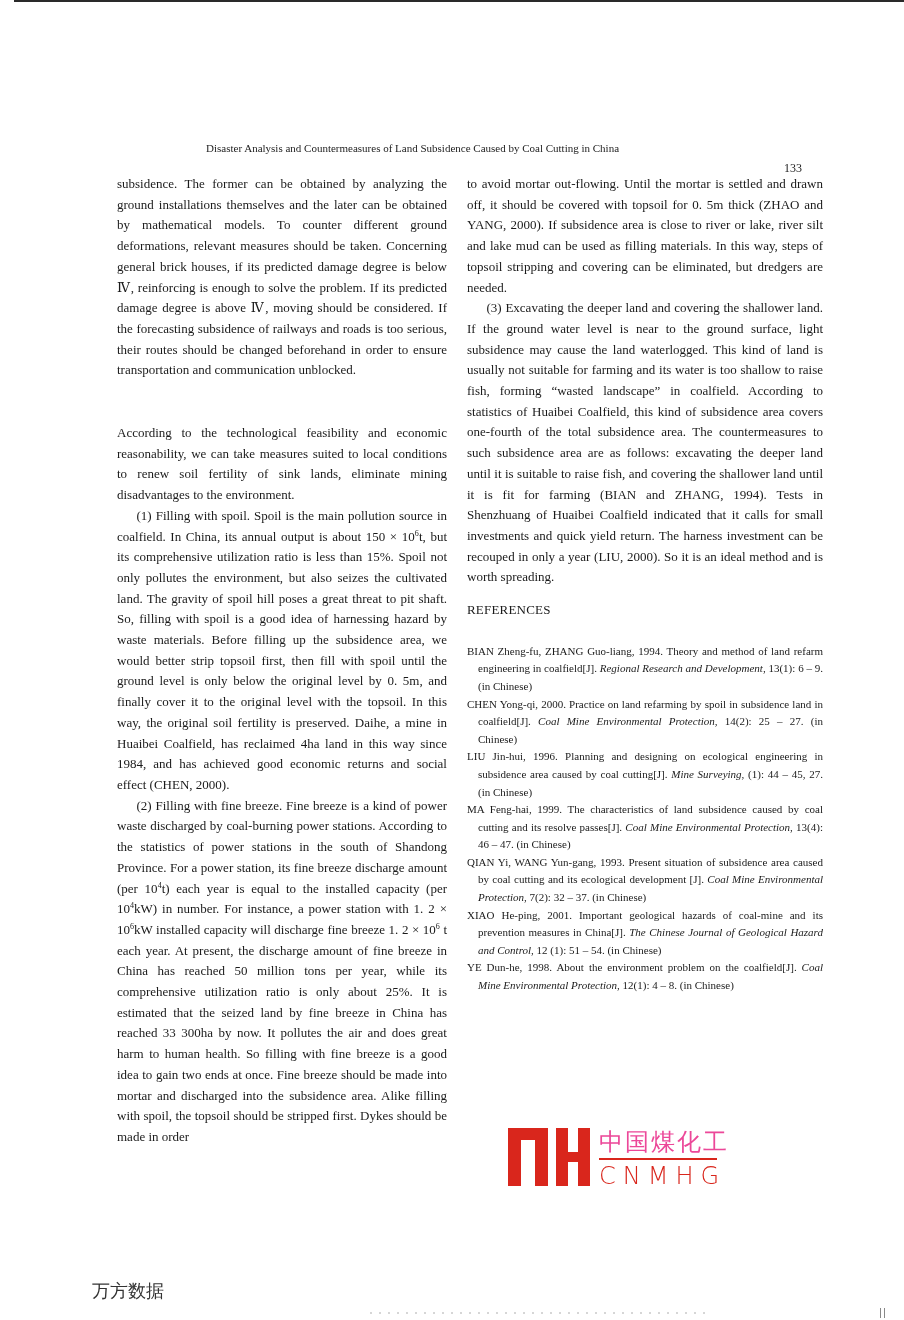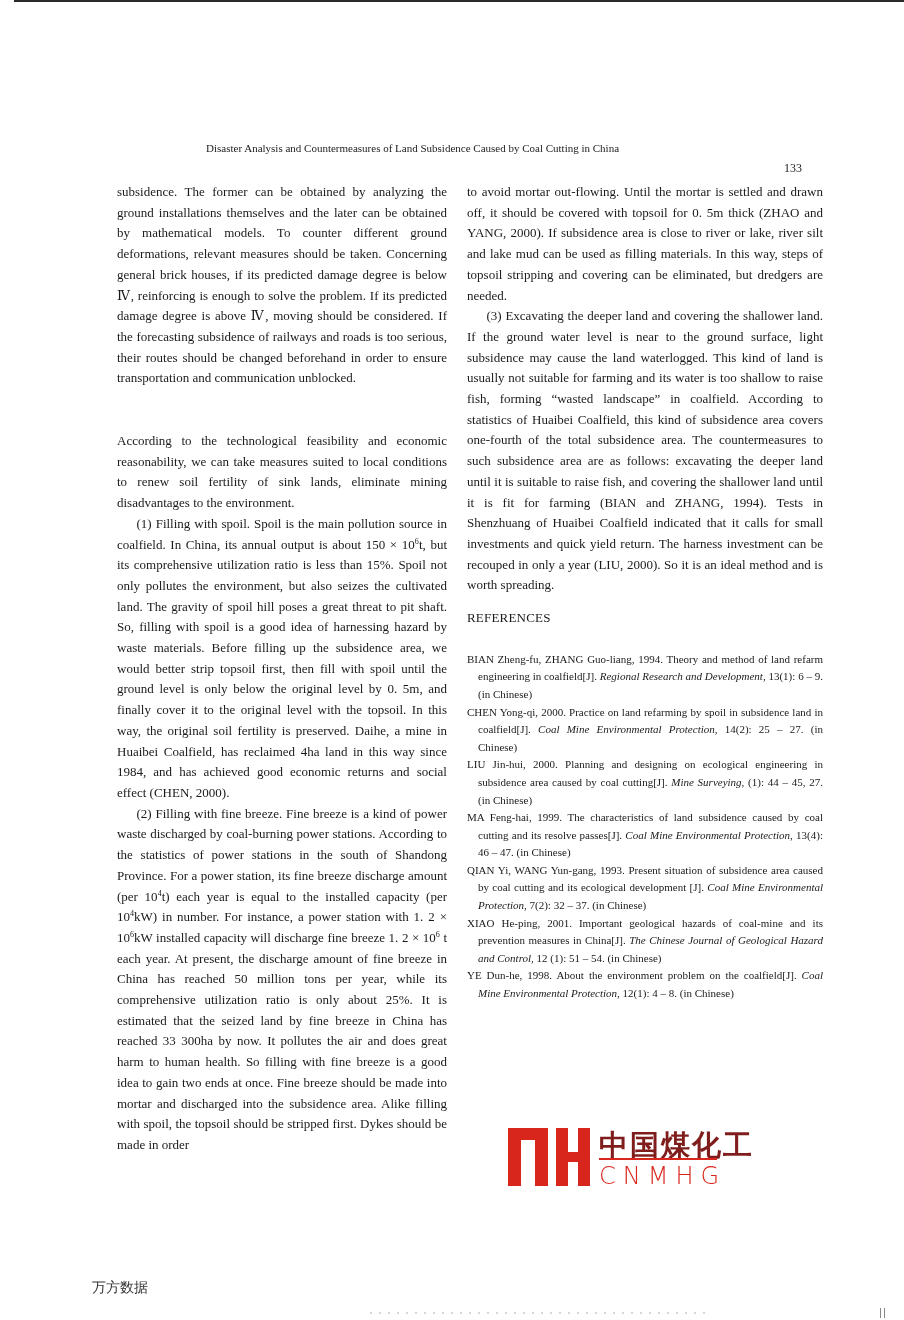--- a/index.html
+++ b/index.html
@@ -1,38 +1,38 @@
 <!DOCTYPE html>
 <html><head>
 <meta charset="utf-8">
 <style>
   html, body { margin:0; padding:0; background:#ffffff; }
   body { width:904px; height:1320px; position:relative; overflow:hidden;
          font-family:"Liberation Serif","DejaVu Serif",serif; color:#1a1a1a; }
   .top-rule { position:absolute; left:14px; top:0; width:890px; height:2px; background:#2a2a2a; }
   .running-head { position:absolute; top:142px; left:206px; font-size:11px; letter-spacing:0; color:#222;text-align:right; }
   .page-number { position:absolute; top:141px; left:784px; font-size:12px; color:#222;margin-top:20px; }
-  .col { position:absolute; top:182px; font-size:13px; line-height:20.7px; text-align:justify; }
+  .col { position:absolute; top:174px; font-size:13px; line-height:20.7px; text-align:justify; }
   .col-left { left:117px; width:330px; }
   .col-right { left:467px; width:356px; }
   .col p { margin:0; }
   .indent { text-indent:1.5em; }
   .section-heading { margin:0 !important; }
   .gap-md { height:21px; }
   .refs-heading { margin:12px 0 22px 0 !important; font-size:13px; letter-spacing:0.2px; }
   .ref { font-size:11px; line-height:17.6px; padding-left:1em; text-indent:-1em; margin:0 0 0 0; }
   .ref i { font-style:italic; }
   sup { font-size:0.62em; vertical-align:super; line-height:0; }
   .watermark { position:absolute; left:508px; top:1128px; width:320px; height:60px; }
   .wm-logo { position:absolute; left:0; top:0; width:80px; height:58px; }
   .wm-bar { position:absolute; background:#d9261c; }
-  .wm-cn { position:absolute; left:91px; top:-2px; font-family:"DejaVu Sans",sans-serif; font-size:29px; color:#7f1d1d; letter-spacing:2px;font-weight:bold; }
+  .wm-cn { position:absolute; left:91px; top:-2px; font-family:"DejaVu Sans",sans-serif; font-size:24px; color:#ec4899; letter-spacing:2px; }
   .wm-line { position:absolute; left:91px; top:30px; width:118px; height:2px; background:#d9261c; }
   .wm-en { position:absolute; left:91px; top:34px; font-family:"DejaVu Sans",sans-serif; font-size:24px; color:#d9261c; letter-spacing:7px; font-weight:300; }
-  .footer-brand { position:absolute; left:92px; top:1279px; font-family:"DejaVu Sans",sans-serif; font-size:14px; color:#333; }
+  .footer-brand { position:absolute; left:92px; top:1279px; font-family:"DejaVu Sans",sans-serif; font-size:18px; color:#333; }
   .scan-noise { position:absolute; left:370px; top:1312px; width:340px; height:2px;
                 background:repeating-linear-gradient(90deg,#bbb 0 2px,transparent 2px 9px); opacity:0.6; }
   .scan-mark { position:absolute; left:880px; top:1308px; width:3px; height:10px; border-left:1px solid #888; border-right:1px solid #888; }
 </style>
 </head>
 <body>
 
 <div class="top-rule"></div>
 
 <div class="running-head">Disaster Analysis and Countermeasures of Land Subsidence Caused by Coal Cutting in China</div>
@@ -47,21 +47,21 @@
   <p class="indent"><span>(2) Filling with fine breeze. Fine breeze is a kind of power waste discharged by coal-burning power stations. According to the statistics of power stations in the south of Shandong Province. For a power station, its fine breeze discharge amount (per 10</span><sup>4</sup><span>t) each year is equal to the installed capacity (per 10</span><sup>4</sup><span>kW) in number. For instance, a power station with 1. 2 × 10</span><sup>6</sup><span>kW installed capacity will discharge fine breeze 1. 2 × 10</span><sup>6</sup><span> t each year. At present, the discharge amount of fine breeze in China has reached 50 million tons per year, while its comprehensive utilization ratio is only about 25%. It is estimated that the seized land by fine breeze in China has reached 33 300ha by now. It pollutes the air and does great harm to human health. So filling with fine breeze is a good idea to gain two ends at once. Fine breeze should be made into mortar and discharged into the subsidence area. Alike filling with spoil, the topsoil should be stripped first. Dykes should be made in order</span></p>
 </div>
 
 <div class="col col-right">
   <p>to avoid mortar out-flowing. Until the mortar is settled and drawn off, it should be covered with topsoil for 0. 5m thick (ZHAO and YANG, 2000). If subsidence area is close to river or lake, river silt and lake mud can be used as filling materials. In this way, steps of topsoil stripping and covering can be eliminated, but dredgers are needed.</p>
   <p class="indent">(3) Excavating the deeper land and covering the shallower land. If the ground water level is near to the ground surface, light subsidence may cause the land waterlogged. This kind of land is usually not suitable for farming and its water is too shallow to raise fish, forming “wasted landscape” in coalfield. According to statistics of Huaibei Coalfield, this kind of subsidence area covers one-fourth of the total subsidence area. The countermeasures to such subsidence area are as follows: excavating the deeper land until it is suitable to raise fish, and covering the shallower land until it is fit for farming (BIAN and ZHANG, 1994). Tests in Shenzhuang of Huaibei Coalfield indicated that it calls for small investments and quick yield return. The harness investment can be recouped in only a year (LIU, 2000). So it is an ideal method and is worth spreading.</p>
   <p class="refs-heading">REFERENCES</p>
   <div>
     <p class="ref"><span>BIAN Zheng-fu, ZHANG Guo-liang, 1994. Theory and method of land refarm engineering in coalfield[J]. </span><i>Regional Research and Development</i><span>, 13(1): 6 – 9. (in Chinese)</span></p>
     <p class="ref"><span>CHEN Yong-qi, 2000. Practice on land refarming by spoil in subsidence land in coalfield[J]. </span><i>Coal Mine Environmental Protection</i><span>, 14(2): 25 – 27. (in Chinese)</span></p>
-    <p class="ref"><span>LIU Jin-hui, 2000. Planning and designing on ecological engineering in subsidence area caused by coal cutting[J]. </span><i>Mine Surveying</i><span>, (1): 44 – 45, 27. (in Chinese)</span></p>
+    <p class="ref"><span>LIU Jin-hui, 1996. Planning and designing on ecological engineering in subsidence area caused by coal cutting[J]. </span><i>Mine Surveying</i><span>, (1): 44 – 45, 27. (in Chinese)</span></p>
     <p class="ref"><span>MA Feng-hai, 1999. The characteristics of land subsidence caused by coal cutting and its resolve passes[J]. </span><i>Coal Mine Environmental Protection</i><span>, 13(4): 46 – 47. (in Chinese)</span></p>
     <p class="ref"><span>QIAN Yi, WANG Yun-gang, 1993. Present situation of subsidence area caused by coal cutting and its ecological development [J]. </span><i>Coal Mine Environmental Protection</i><span>, 7(2): 32 – 37. (in Chinese)</span></p>
     <p class="ref"><span>XIAO He-ping, 2001. Important geological hazards of coal-mine and its prevention measures in China[J]. </span><i>The Chinese Journal of Geological Hazard and Control</i><span>, 12 (1): 51 – 54. (in Chinese)</span></p>
     <p class="ref"><span>YE Dun-he, 1998. About the environment problem on the coalfield[J]. </span><i>Coal Mine Environmental Protection</i><span>, 12(1): 4 – 8. (in Chinese)</span></p>
   </div>
 </div>
 
 <div class="watermark">
   <div class="wm-logo">
 

